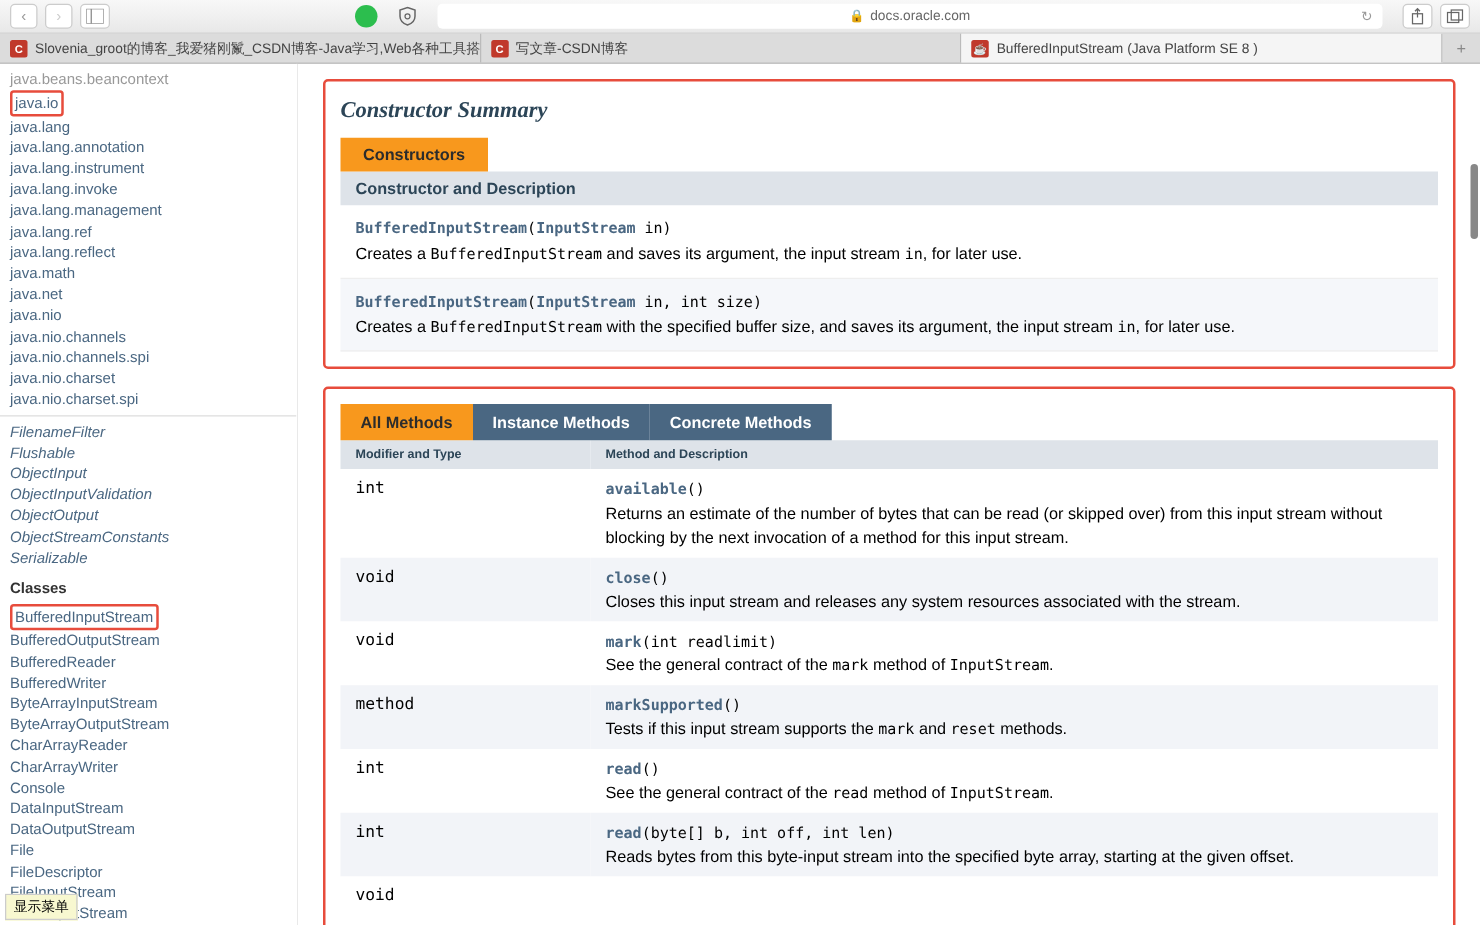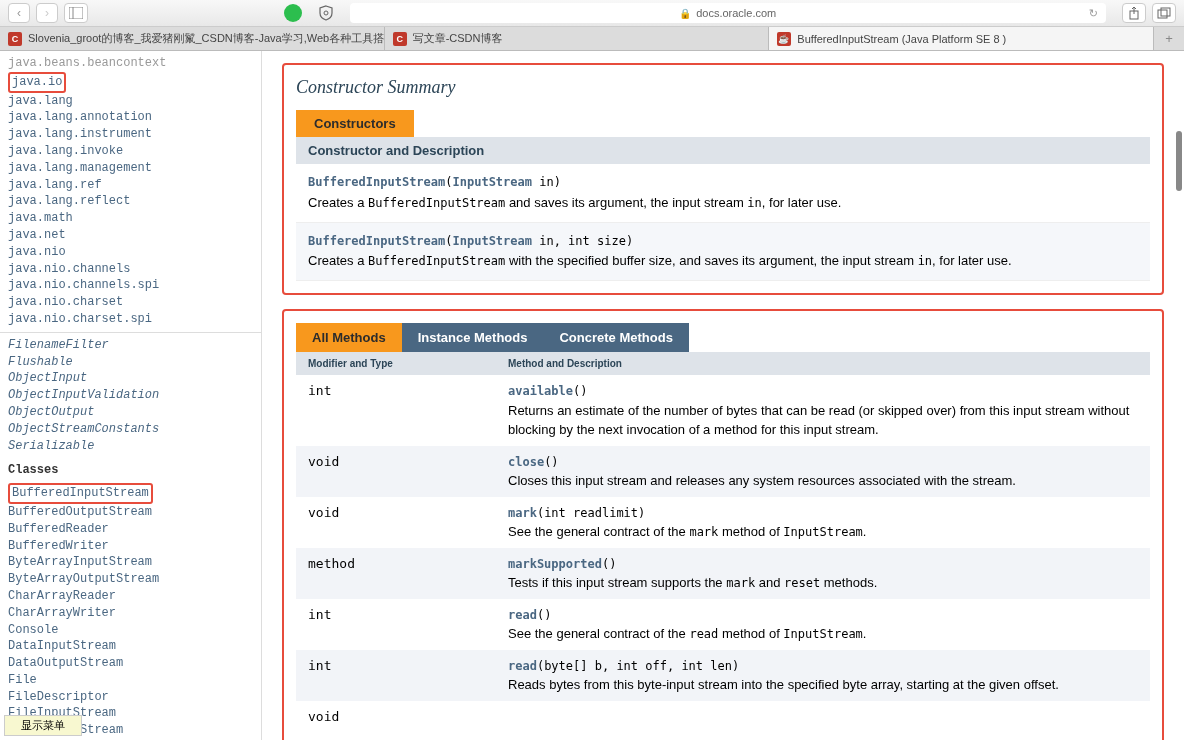--- a/index.html
+++ b/index.html
@@ -17,55 +17,55 @@
 .share-btn, .tabs-btn { width: 24px; height: 20px; border: 1px solid #ccc; border-radius: 4px; background: #fff; display: flex; align-items: center; justify-content: center; }
 
 .tab-bar { height: 24px; background: #dcdcdc; border-bottom: 1px solid #bbb; display: flex; }
 .tab { flex: 1; display: flex; align-items: center; padding: 0 8px; border-right: 1px solid #bbb; font-size: 11px; color: #444; gap: 6px; cursor: pointer; overflow: hidden; white-space: nowrap; }
 .tab.active { background: #f5f5f5; }
 .tab-icon { width: 14px; height: 14px; background: #c0392b; border-radius: 2px; flex-shrink: 0; display: flex; align-items: center; justify-content: center; color: #fff; font-size: 9px; font-weight: bold; }
 .tab-icon.java { background: #c0392b; }
 .tab-add { width: 30px; display: flex; align-items: center; justify-content: center; color: #888; cursor: pointer; }
 
 .main-area { display: flex; height: calc(740px - 51px); }
-.left-panel { width: 262px; background: #fff; overflow-y: auto; border-right: 1px solid #ddd; display: flex; flex-direction: column; font-family: Liberation Mono, monospace; }
+.left-panel { width: 238px; background: #fff; overflow-y: auto; border-right: 1px solid #ddd; display: flex; flex-direction: column; }
 .pkg-list { padding: 4px 8px; font-size: 12px; color: #4a6782; line-height: 1.4; }
 .pkg-list a { color: #4a6782; text-decoration: none; display: block; cursor: pointer; }
 .pkg-list .dimmed { color: #999; }
 .red-box { border: 2px solid #e74c3c; border-radius: 3px; padding: 0 2px; display: inline-block; }
 
 .class-list { padding: 4px 8px; font-size: 12px; color: #4a6782; line-height: 1.4; border-top: 1px solid #ddd; }
 .class-list a { color: #4a6782; text-decoration: none; display: block; font-style: italic; cursor: pointer; }
 .class-list a.class { font-style: normal; }
 .section-header { font-weight: bold; color: #333; margin: 8px 0 4px; font-style: normal; }
 
 .content { flex: 1; background: #fff; overflow-y: auto; padding: 12px 20px; position: relative; }
 .summary-box { border: 2px solid #e74c3c; border-radius: 4px; padding: 12px; margin-bottom: 14px; background: #fff; }
-.summary-title { font-family: Georgia, serif; font-size: 18px; font-weight: normal; font-style: italic; color: #2c4557; margin-bottom: 12px; }
+.summary-title { font-family: Georgia, serif; font-size: 18px; font-weight: bold; font-style: italic; color: #2c4557; margin-bottom: 12px; }
 
 .caption-tab { display: inline-block; background: #f8981d; color: #2c2c2c; font-weight: bold; padding: 6px 18px; font-size: 13px; }
 .table-header { background: #dee3e9; padding: 6px 12px; font-weight: bold; font-size: 13px; color: #2c4557; }
 .ctor-row { padding: 8px 12px; border-bottom: 1px solid #eee; font-size: 13px; line-height: 1.6; }
 .ctor-row.alt { background: #f5f7fa; }
 .mono { font-family: Menlo, Consolas, monospace; font-size: 12px; }
 .link { color: #4a6782; font-weight: bold; }
 
 .method-tabs { display: flex; margin-bottom: 0; }
 .method-tab { padding: 7px 16px; font-size: 13px; font-weight: bold; cursor: pointer; }
 .method-tab.active { background: #f8981d; color: #2c2c2c; }
 .method-tab.inactive { background: #4a6782; color: #fff; }
 
 .method-table { width: 100%; border-collapse: collapse; }
 .method-table th { background: #dee3e9; text-align: left; padding: 6px 12px; font-size: 10px; color: #2c4557; }
 .method-table td { padding: 6px 12px; font-size: 13px; vertical-align: top; line-height: 1.5; }
 .method-table tr.odd { background: #fff; }
 .method-table tr.even { background: #f2f4f8; }
 .mod-col { width: 200px; }
 
-.show-menu { position: absolute; bottom: 4px; left: 4px; background: #f8f8d0; border: 1px solid #ccc; padding: 2px 16px; font-size: 11px; z-index: 10; font-family: Liberation Mono, monospace; }
+.show-menu { position: absolute; bottom: 4px; left: 4px; background: #f8f8d0; border: 1px solid #ccc; padding: 2px 6px; font-size: 11px; z-index: 10; font-family: Liberation Mono, monospace; }
 .scroll-indicator { position: absolute; right: 2px; top: 80px; width: 6px; height: 60px; background: #888; border-radius: 3px; }
 </style>
 </head>
 <body>
 
 <div class="browser-chrome">
   <div class="nav-btn">‹</div>
   <div class="nav-btn disabled">›</div>
   <div class="sidebar-toggle">
     <svg width="14" height="12">

